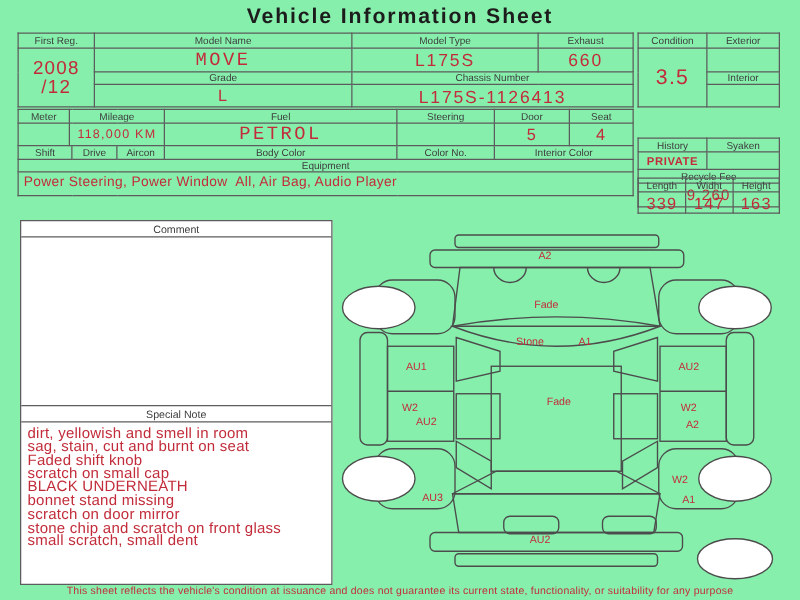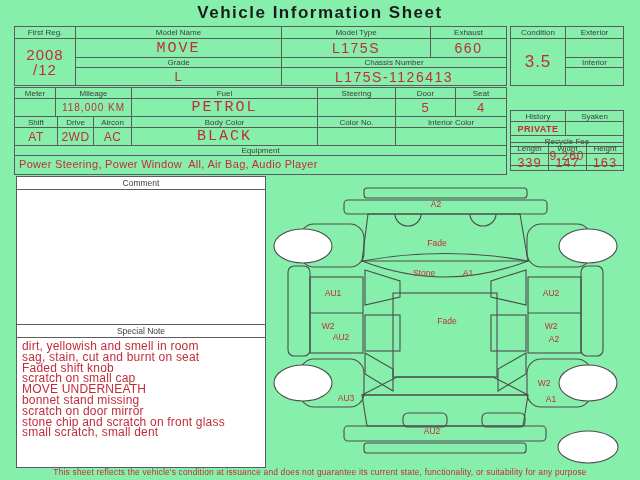--- a/index.html
+++ b/index.html
@@ -111,28 +111,20 @@
       <td class="v13">4</td>
     </tr>
     <tr style="height:11px">
       <td colspan="2" class="lbl">Shift</td>
       <td class="lbl">Drive</td>
       <td class="lbl">Aircon</td>
       <td class="lbl">Body Color</td>
       <td class="lbl">Color No.</td>
       <td colspan="2" class="lbl">Interior Color</td>
     </tr>
-    <tr style="height:17px">
-      <td colspan="2" class="v12">AT</td>
-      <td class="v12">2WD</td>
-      <td class="v12">AC</td>
-      <td class="v15">BLACK</td>
-      <td></td>
-      <td colspan="2"></td>
-    </tr>
     <tr style="height:10px">
       <td colspan="8" class="lbl">Equipment</td>
     </tr>
     <tr style="height:19px">
       <td colspan="8" class="equip">Power Steering, Power Window  All, Air Bag, Audio Player</td>
     </tr>
   </tbody>
     </table>
 
   <table class="abs" style="left:510px;top:26px;width:113px;">
@@ -203,21 +195,21 @@
 
   <div class="abs combox" style="left:16px;top:176px;width:248px;height:290px;">
     <div class="box-hdr">Comment</div>
     <div class="comment-area"></div>
     <div class="note-hdr">Special Note</div>
     <div class="note-area">
         <div>dirt, yellowish and smell in room</div>
         <div>sag, stain, cut and burnt on seat</div>
         <div>Faded shift knob</div>
         <div>scratch on small cap</div>
-        <div>MOVE UNDERNEATH</div>
+        <div>BLACK UNDERNEATH</div>
         <div>bonnet stand missing</div>
         <div>scratch on door mirror</div>
         <div>stone chip and scratch on front glass</div>
         <div>small scratch, small dent</div>
       </div>
   </div>
 
   <svg id="car-diagram" class="abs" style="left:265px;top:180px;" width="375" height="292" viewBox="265 180 375 292">
 
     <rect class="dshape" x="364" y="188" width="163" height="10" rx="3"></rect>

